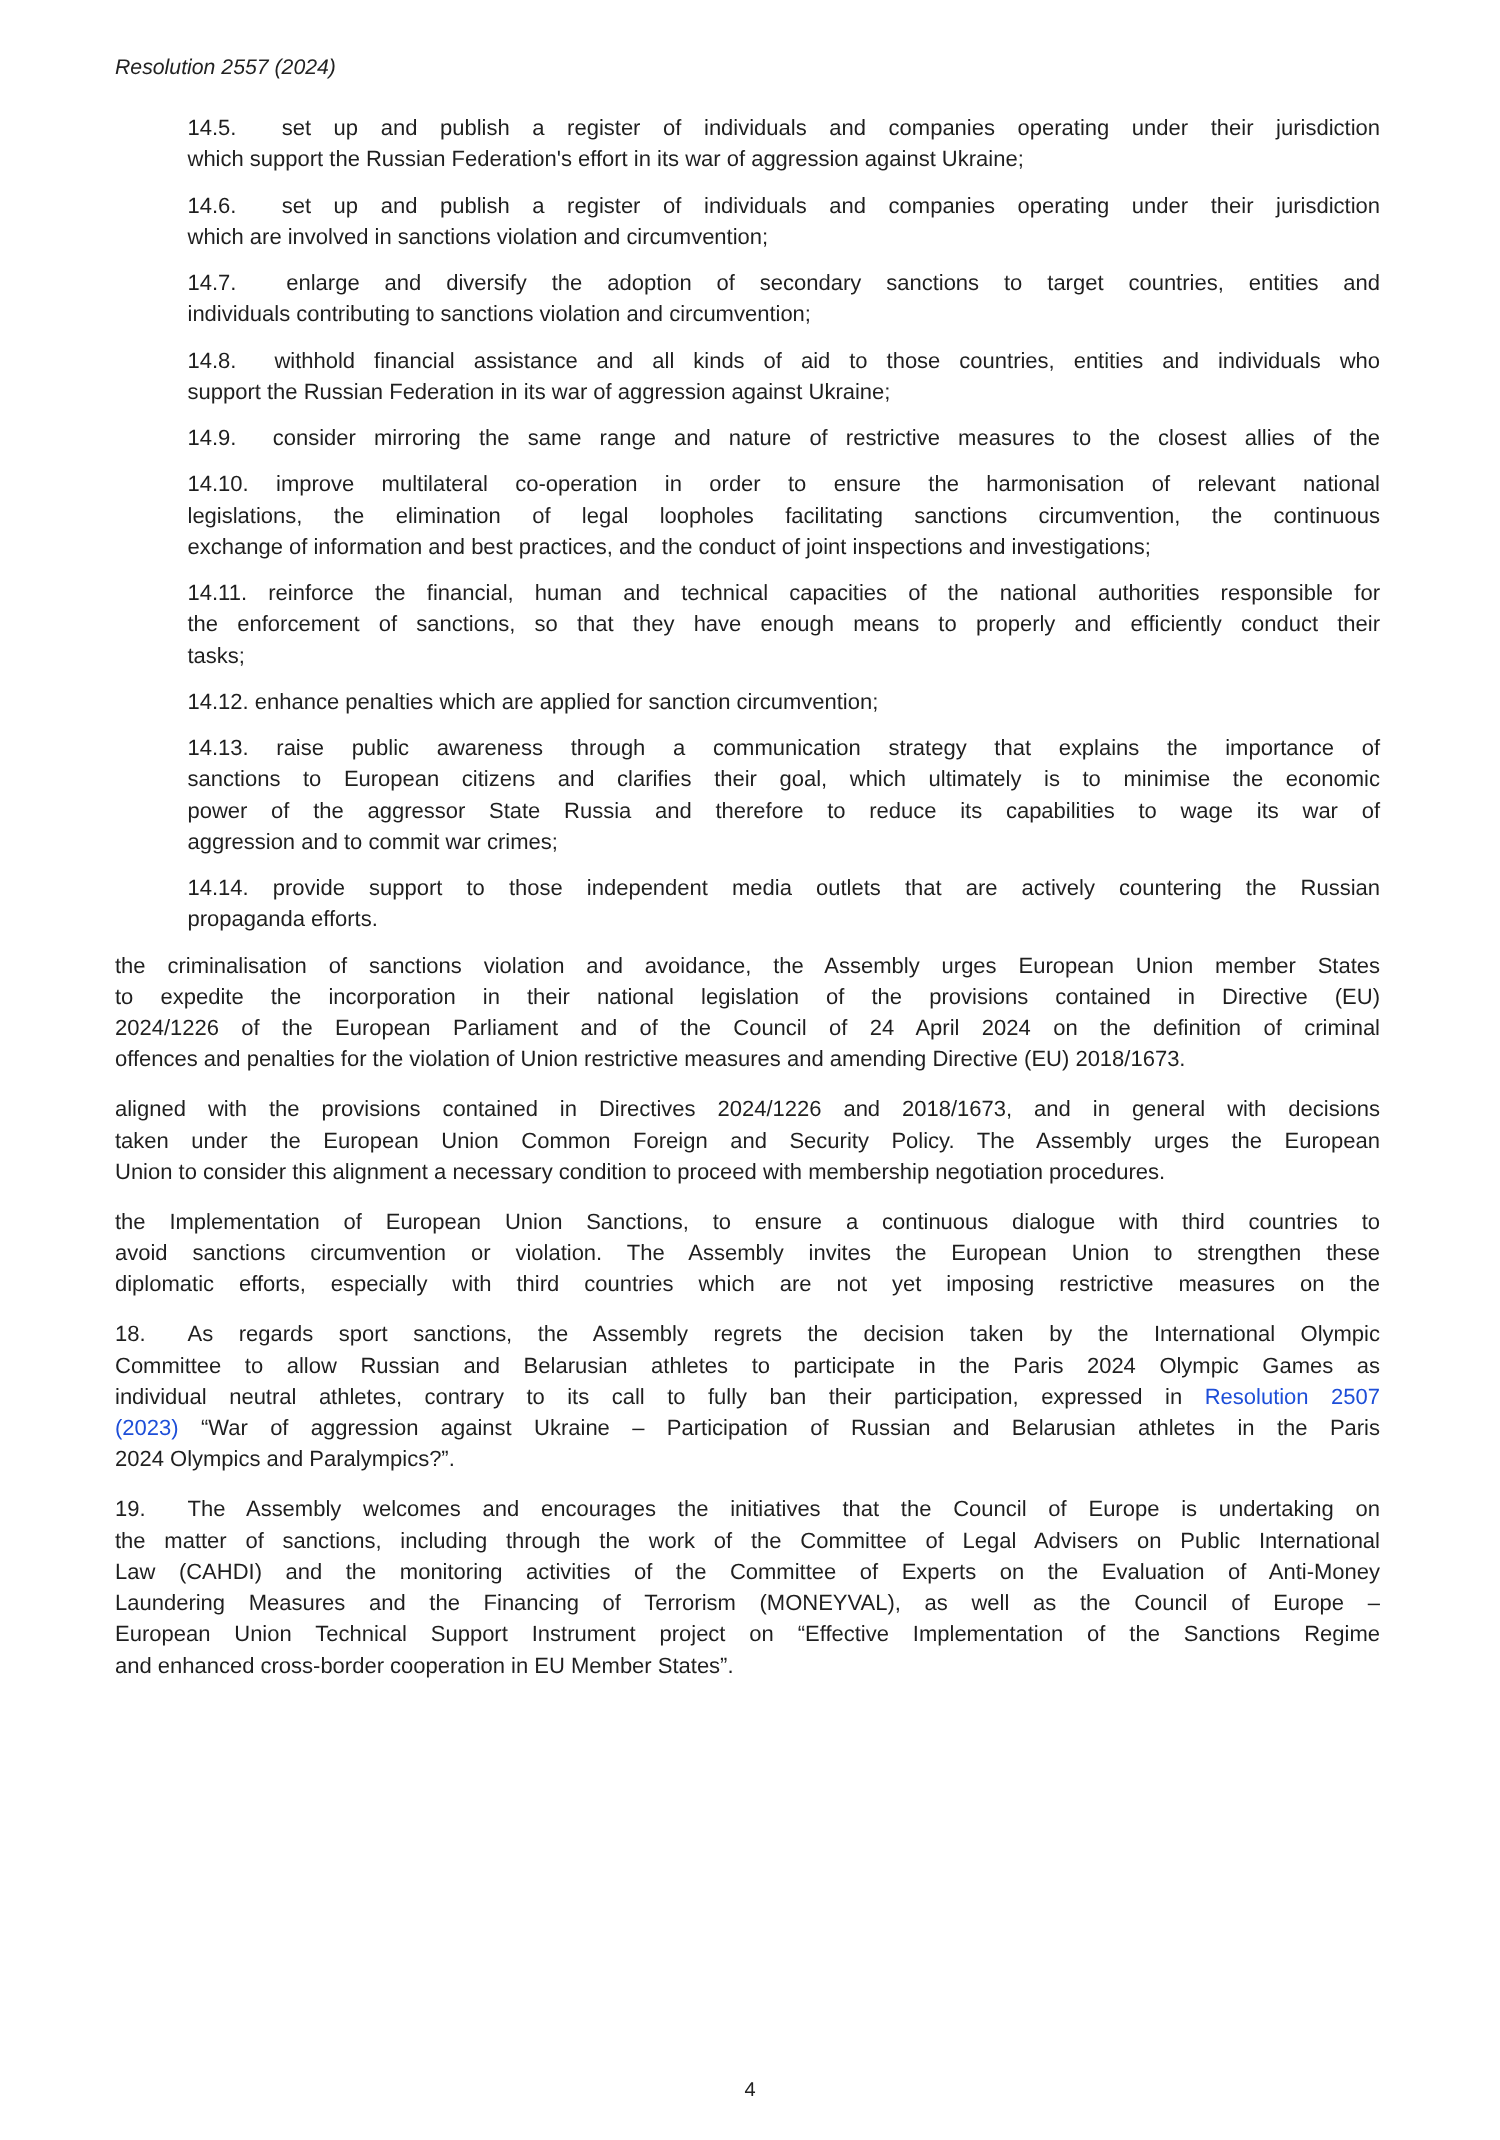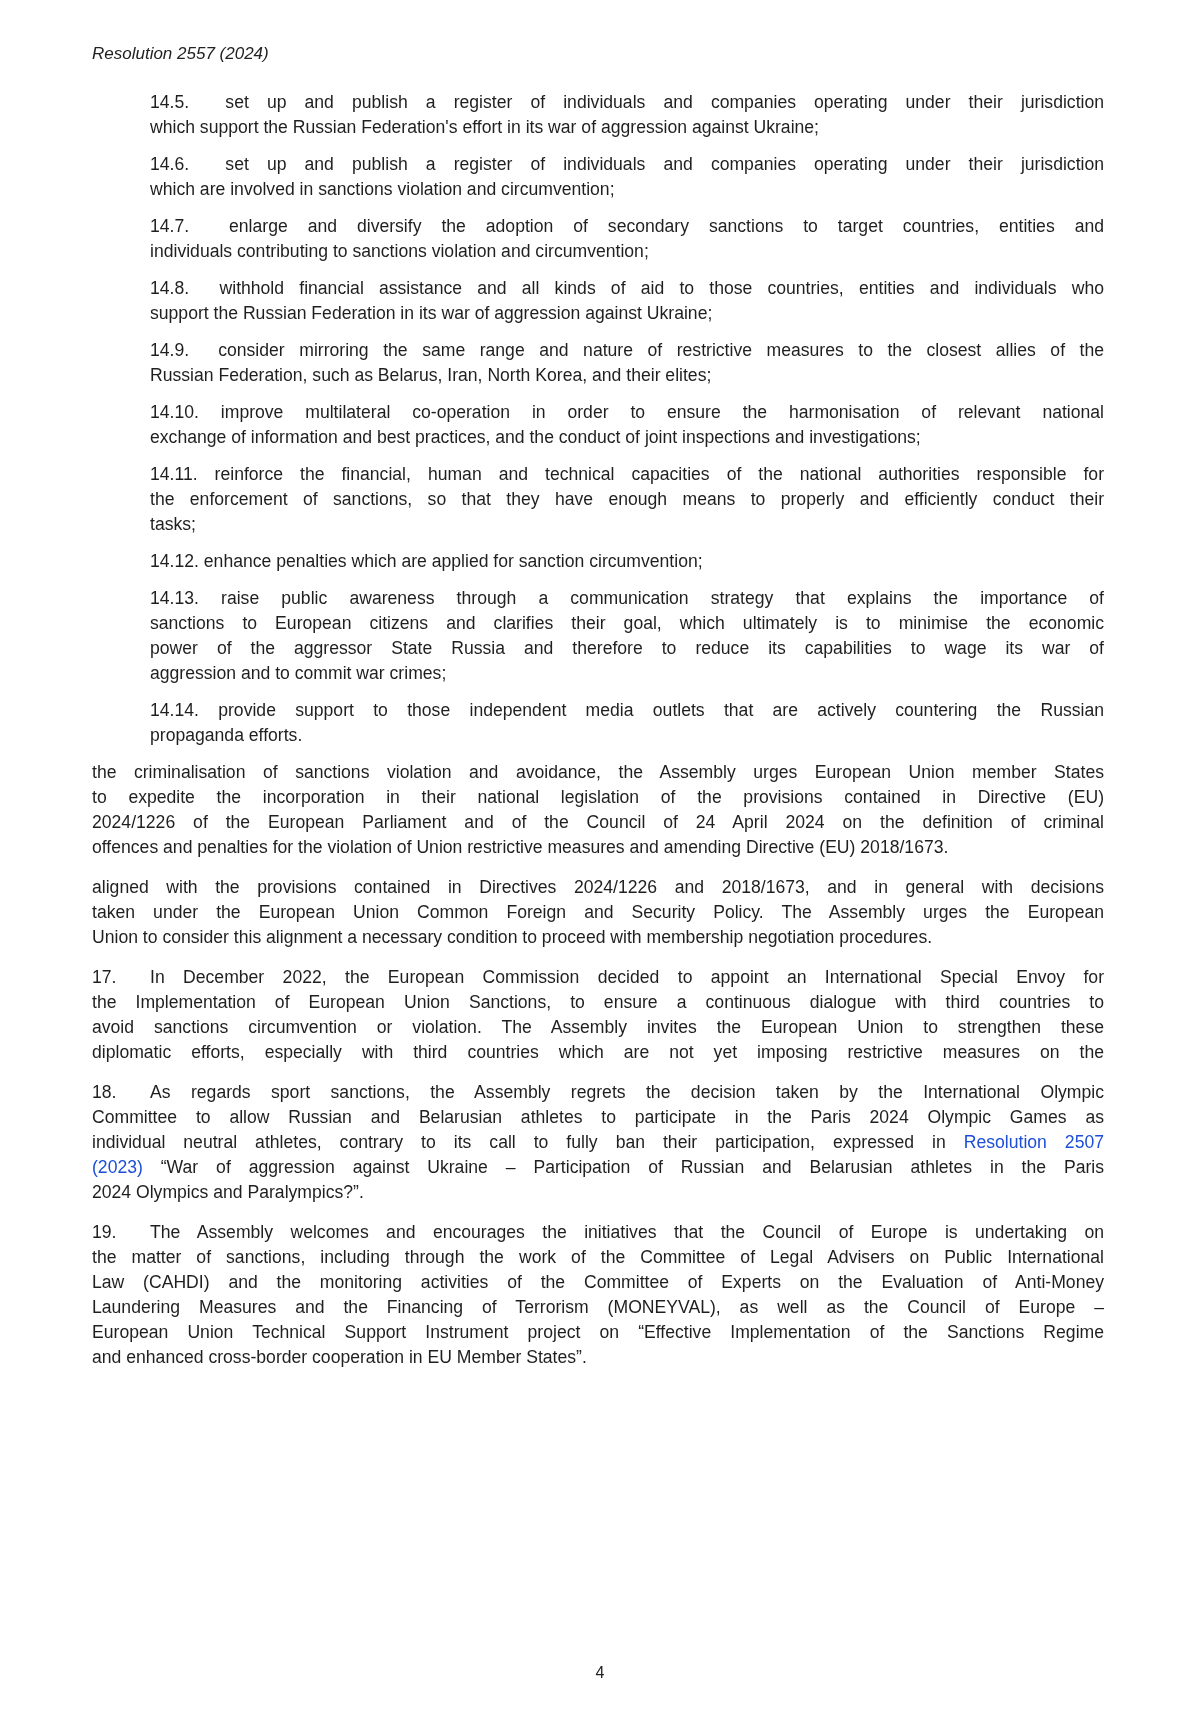--- a/index.html
+++ b/index.html
@@ -38,25 +38,25 @@
     <span class="line last">individuals contributing to sanctions violation and circumvention;</span>
   </div>
 
   <div class="sub">
     <span class="line"><span class="num">14.8.</span>&nbsp;&nbsp;<span>withhold financial assistance and all kinds of aid to those countries, entities and individuals who</span></span>
     <span class="line last">support the Russian Federation in its war of aggression against Ukraine;</span>
   </div>
 
   <div class="sub">
     <span class="line"><span class="num">14.9.</span>&nbsp;&nbsp;<span>consider mirroring the same range and nature of restrictive measures to the closest allies of the</span></span>
-    <span class="line last">Russian Federation, such as Belarus, Iran, North Korea, and their elites;</span>
   </div>
 
   <div class="sub">
     <span class="line"><span class="num">14.10.</span> <span>improve multilateral co-operation in order to ensure the harmonisation of relevant national</span></span>
+    <span class="line">legislations, the elimination of legal loopholes facilitating sanctions circumvention, the continuous</span>
     <span class="line last">exchange of information and best practices, and the conduct of joint inspections and investigations;</span>
   </div>
 
   <div class="sub">
     <span class="line"><span class="num">14.11.</span> <span>reinforce the financial, human and technical capacities of the national authorities responsible for</span></span>
     <span class="line">the enforcement of sanctions, so that they have enough means to properly and efficiently conduct their</span>
     <span class="line last">tasks;</span>
   </div>
 
   <div class="sub">
@@ -82,21 +82,20 @@
     <span class="line last">offences and penalties for the violation of Union restrictive measures and amending Directive (EU) 2018/1673.</span>
   </div>
 
   <div class="para">
     <span class="line">aligned with the provisions contained in Directives 2024/1226 and 2018/1673, and in general with decisions</span>
     <span class="line">taken under the European Union Common Foreign and Security Policy. The Assembly urges the European</span>
     <span class="line last">Union to consider this alignment a necessary condition to proceed with membership negotiation procedures.</span>
   </div>
 
   <div class="para">
-    <span class="line"><span class="num-main">17.</span><span>In December 2022, the European Commission decided to appoint an International Special Envoy for</span></span>
     <span class="line">the Implementation of European Union Sanctions, to ensure a continuous dialogue with third countries to</span>
     <span class="line">avoid sanctions circumvention or violation. The Assembly invites the European Union to strengthen these</span>
     <span class="line">diplomatic efforts, especially with third countries which are not yet imposing restrictive measures on the</span>
   </div>
 
   <div class="para">
     <span class="line"><span class="num-main">18.</span><span>As regards sport sanctions, the Assembly regrets the decision taken by the International Olympic</span></span>
     <span class="line">Committee to allow Russian and Belarusian athletes to participate in the Paris 2024 Olympic Games as</span>
     <span class="line"><span>individual neutral athletes, contrary to its call to fully ban their participation, expressed in </span><a class="link">Resolution 2507</a></span>
     <span class="line"><a class="link">(2023)</a><span> “War of aggression against Ukraine – Participation of Russian and Belarusian athletes in the Paris</span></span>

